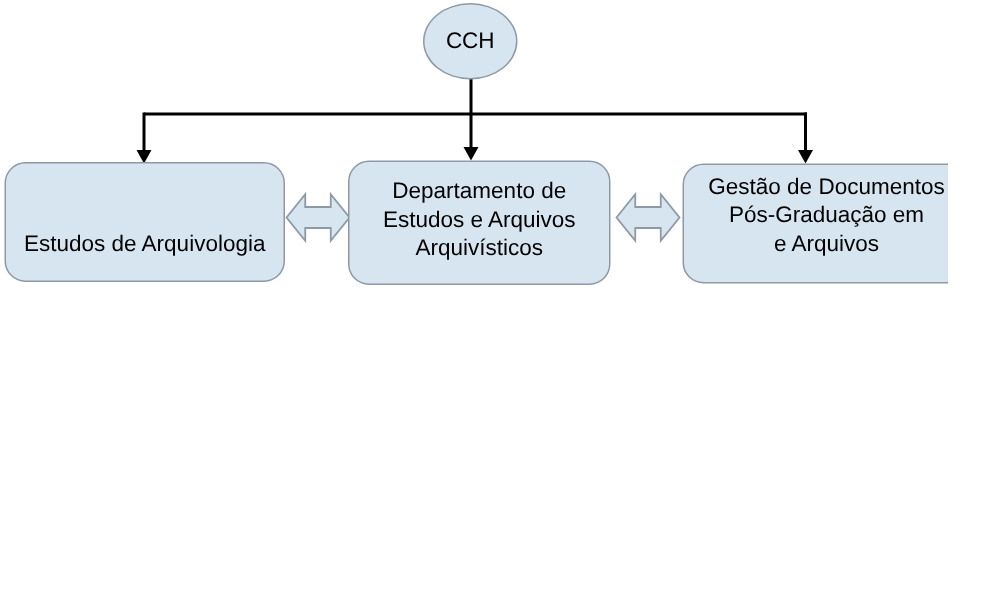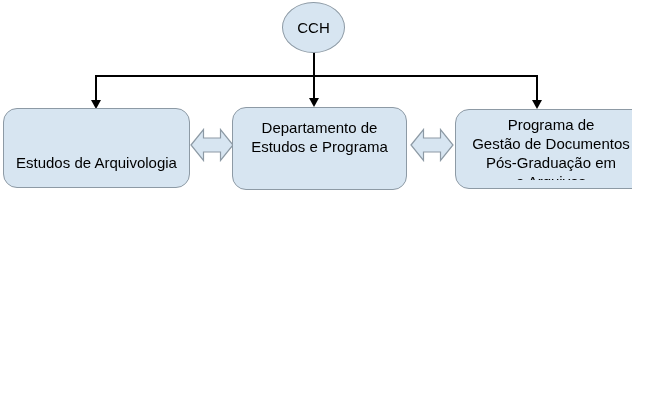--- a/index.html
+++ b/index.html
@@ -72,30 +72,30 @@
     </div>
   </div>
 
   <svg class="dblarrow da-1" viewBox="0 0 44 34">
     <path d="M1,17 L13.5,1.5 L13.5,10 L30.5,10 L30.5,1.5 L43,17 L30.5,32.5 L30.5,24 L13.5,24 L13.5,32.5 Z" fill="#d7e5f1" stroke="#8d9aa5" stroke-width="1.2"></path>
   </svg>
 
   <div class="node node-2">
     <div class="node-text t2">
       <div>Departamento de</div>
-      <div>Estudos e Programa</div>
+      <div>Estudos e Arquivos</div>
+      <div>Arquivísticos</div>
     </div>
   </div>
 
   <svg class="dblarrow da-2" viewBox="0 0 44 34">
     <path d="M1,17 L13.5,1.5 L13.5,10 L30.5,10 L30.5,1.5 L43,17 L30.5,32.5 L30.5,24 L13.5,24 L13.5,32.5 Z" fill="#d7e5f1" stroke="#8d9aa5" stroke-width="1.2"></path>
   </svg>
 
   <div class="node node-3">
     <div class="node-text t3">
-      <div>Programa de</div>
       <div>Gestão de Documentos</div>
       <div>Pós-Graduação em</div>
       <div>e Arquivos</div>
     </div>
   </div>
 
 </div>
 
 </body></html>

